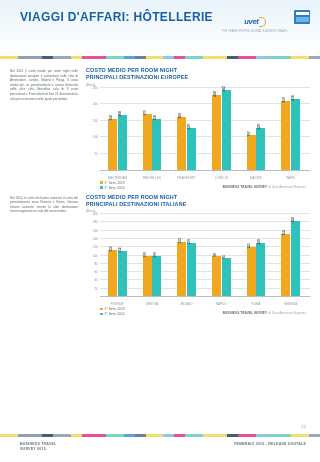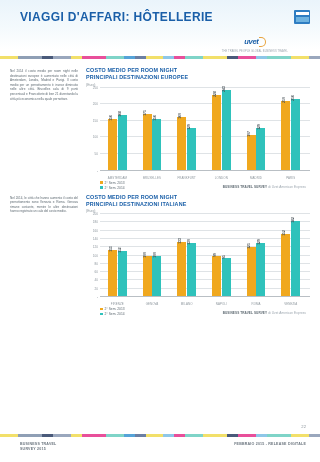--- a/index.html
+++ b/index.html
@@ -22,21 +22,21 @@
     color: #1a5fa8;
     font-size: 12px;
     font-weight: bold;
     letter-spacing: 0.35px;
     line-height: 11.5px;
   }
   .logo-zone {
     position: absolute; right: 10px; top: 10px;
     display: flex; align-items: flex-start; gap: 6px;
   }
-  .uvet-mark { text-align: center; margin-top: 20px; }
+  .uvet-mark { text-align: center; }
   .uvet-badge {
     display: inline-block;
     color: #1a5fa8;
     font-size: 7.5px;
     font-weight: bold;
     font-style: italic;
     letter-spacing: -0.3px;
     position: relative;
     padding-right: 7px;
   }

